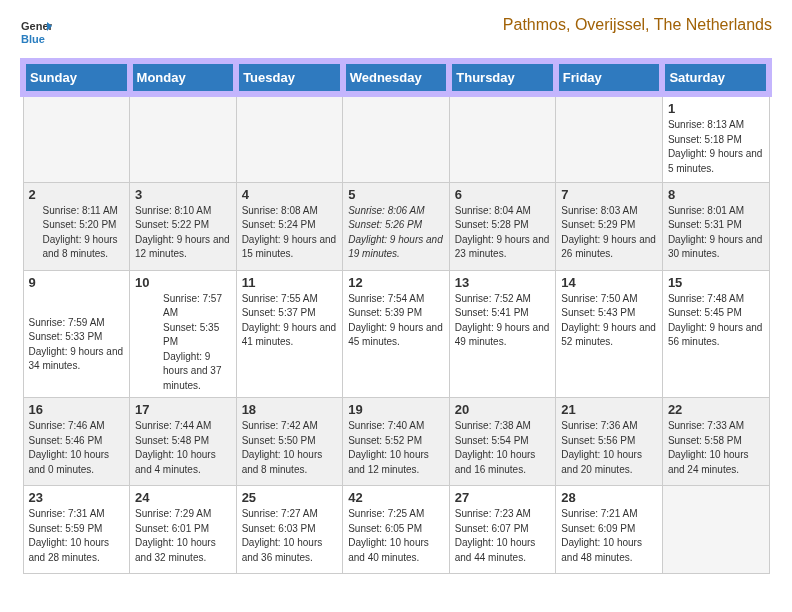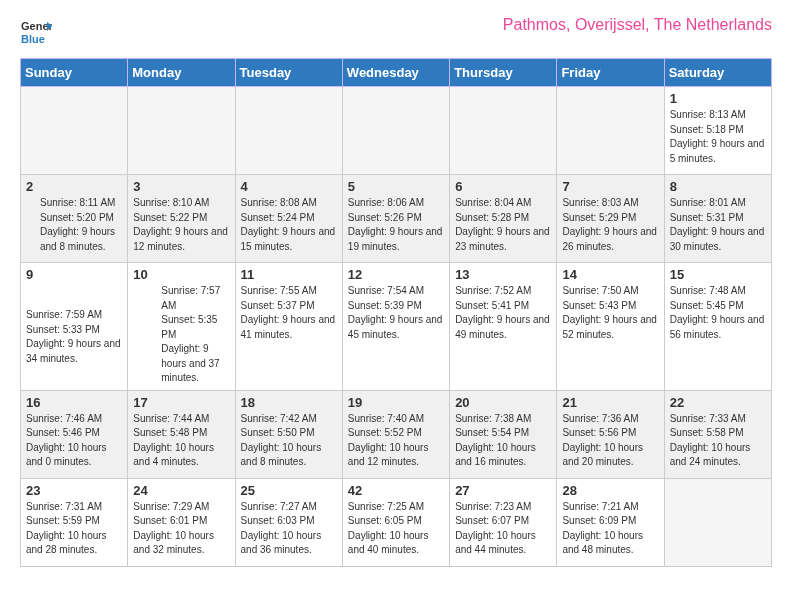--- a/index.html
+++ b/index.html
@@ -2,23 +2,23 @@
 <html><head>
   <meta charset="utf-8">
   <style>
     * { box-sizing: border-box; margin: 0; padding: 0; }
     body { font-family: Arial, sans-serif; background: #fff; width: 792px; min-height: 612px; }
     .container { padding: 16px 20px; }
     .header { display: flex; justify-content: space-between; align-items: flex-start; margin-bottom: 10px; }
     .logo { display: flex; align-items: center; }
     .title-area { text-align: right; }
     .month-title { font-size: 36px; font-weight: bold; color: #333; }
-    .subtitle { font-size: 16px; color: #ec4899; }
+    .subtitle { font-size: 16px; color: #a16207; }
     .calendar { width: 100%; border-collapse: collapse; }
-    .calendar th { background-color: #2f7abf; color: #fff; font-size: 13px; font-weight: bold; padding: 6px 4px; text-align: left; border: 1px solid #c4b5fd; }
+    .calendar th { background-color: #2f7abf; color: #fff; font-size: 13px; font-weight: bold; padding: 6px 4px; text-align: left; border: 6px solid #c4b5fd; }
     .calendar td { border: 1px solid #ccc; vertical-align: top; padding: 4px 5px; width: 14.28%; font-size: 10.5px; color: #333; min-height: 80px; height: 88px; }
     .calendar td.empty { background: #f9f9f9; }
     .day-num { font-size: 13px; font-weight: bold; display: block; margin-bottom: 2px; }
     .day-info { font-size: 10px; line-height: 1.45; color: #333; }
     .row-even td { background-color: #f0f0f0; }
     .row-odd td { background-color: #ffffff; }
     .row-even td.empty, .row-odd td.empty { background-color: #f5f5f5; }
   </style>
 </head>
 <body>
@@ -80,21 +80,21 @@
 Daylight: 9 hours and 12 minutes.</div>
           </td>
           <td>
             <span class="day-num">4</span>
             <div class="day-info" style="white-space: pre-line;">Sunrise: 8:08 AM
 Sunset: 5:24 PM
 Daylight: 9 hours and 15 minutes.</div>
           </td>
           <td>
             <span class="day-num">5</span>
-            <div class="day-info" style="white-space: pre-line;">Sunrise: 8:06 AM
+            <div class="day-info" style="white-space: pre-line; font-style: italic;">Sunrise: 8:06 AM
 Sunset: 5:26 PM
 Daylight: 9 hours and 19 minutes.</div>
           </td>
           <td>
             <span class="day-num">6</span>
             <div class="day-info" style="white-space: pre-line;">Sunrise: 8:04 AM
 Sunset: 5:28 PM
 Daylight: 9 hours and 23 minutes.</div>
           </td>
           <td>

